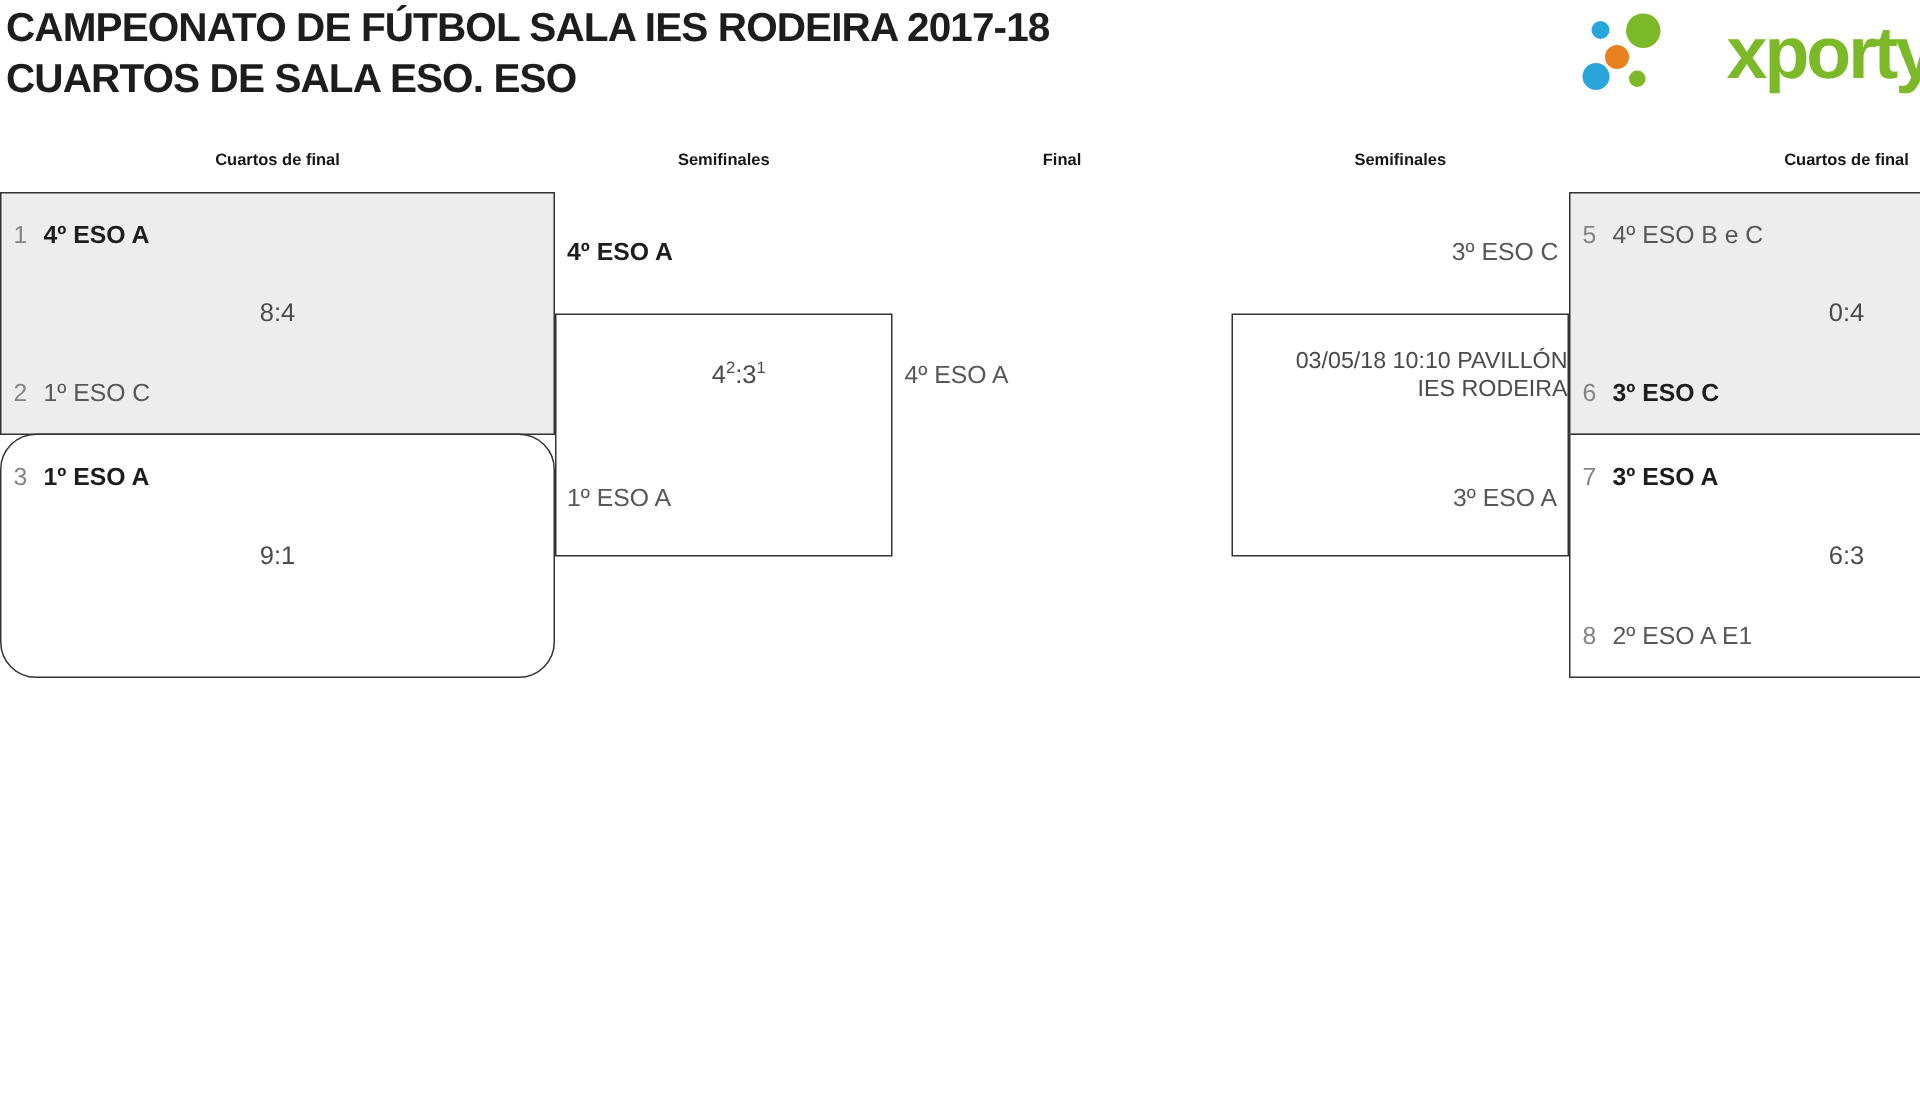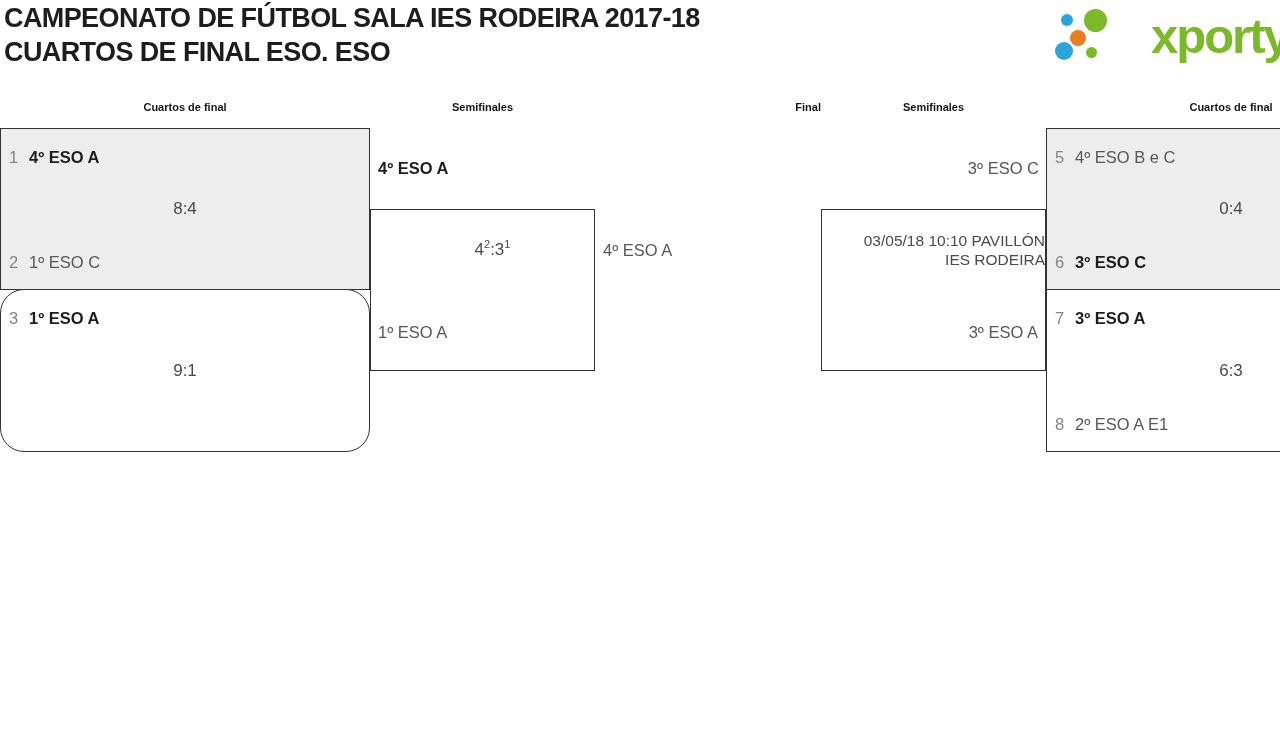--- a/index.html
+++ b/index.html
@@ -23,21 +23,21 @@
   .logo-text{
     position:absolute;left:1111px;top:8px;
     font-size:49px;line-height:56px;font-weight:700;letter-spacing:-2px;
     color:var(--brand-green);white-space:nowrap;margin-left:40px;
   }
   
   .colh{
     position:absolute;top:97px;height:20px;line-height:20px;
     font-size:11px;font-weight:600;color:#161616;text-align:center;white-space:nowrap;
   }
-  .ch1{left:0;width:370px;} .ch2{left:370px;width:225px;} .ch3{left:595px;width:226px;text-align:right;}
+  .ch1{left:0;width:370px;} .ch2{left:370px;width:225px;} .ch3{left:595px;width:226px;}
   .ch4{left:821px;width:225px;} .ch5{left:1046px;width:370px;}
   
   .box{position:absolute;box-sizing:border-box;border:1px solid var(--box-border);background:#ffffff;}
   .box.gray{background:var(--box-gray);padding-left:40px;}
   .qf-l1{left:0;top:128px;width:370px;height:162px;}
   .qf-l2{left:0;top:289px;width:370px;height:163px;border-radius:24px;}
   .sf-l{left:370px;top:209px;width:225px;height:162px;}
   .sf-r{left:821px;top:209px;width:225px;height:162px;}
   .qf-r1{left:1046px;top:128px;width:370px;height:162px;}
   .qf-r2{left:1046px;top:289px;width:370px;height:163px;}
@@ -77,21 +77,21 @@
   .final-label{
     position:absolute;left:603px;top:239px;
     font-size:16.5px;line-height:22px;color:var(--text-muted);white-space:nowrap;
   }
 </style>
 </head>
 <body>
 
 <div class="title">
   <div>CAMPEONATO DE FÚTBOL SALA IES RODEIRA 2017-18</div>
-  <div>CUARTOS DE FINAL ESO. ESO</div>
+  <div>CUARTOS DE SALA ESO. ESO</div>
 </div>
 
 <div>
   <span class="dot dot-b1"></span>
   <span class="dot dot-g1"></span>
   <span class="dot dot-o1"></span>
   <span class="dot dot-b2"></span>
   <span class="dot dot-g2"></span>
   <span class="logo-text">xporty</span>
 </div>

